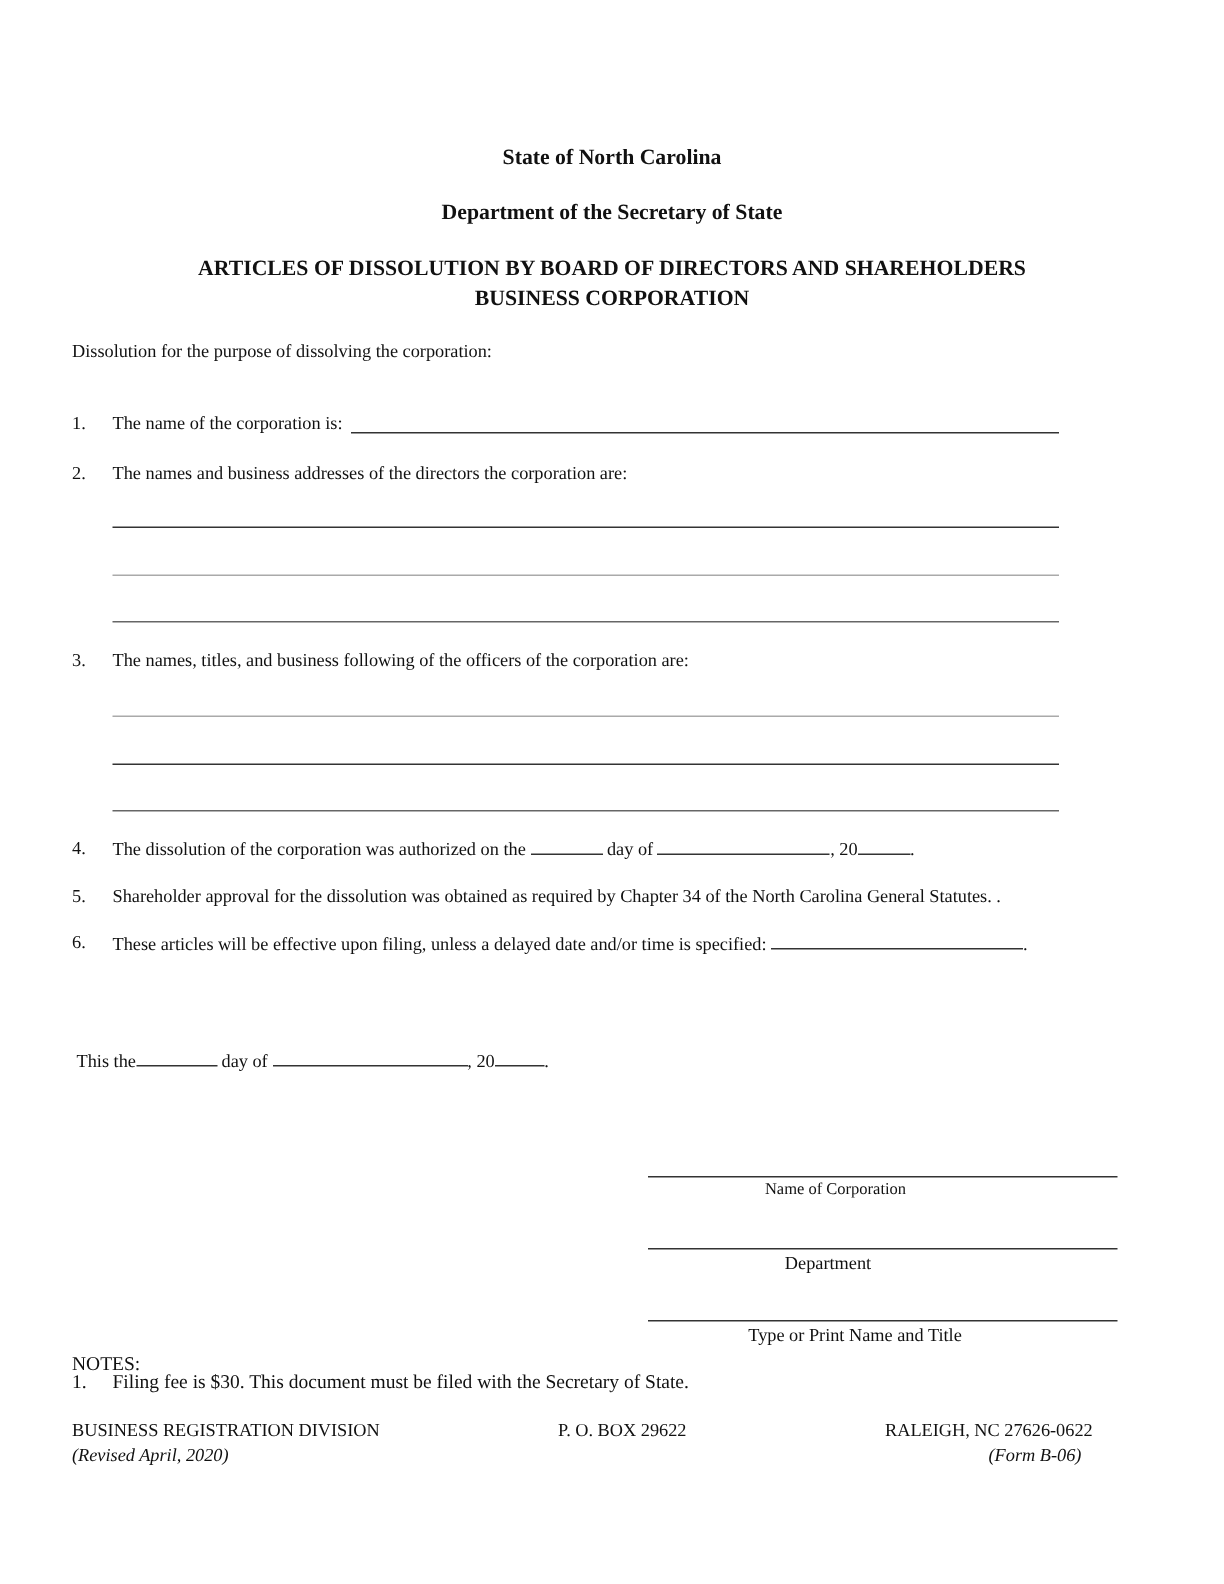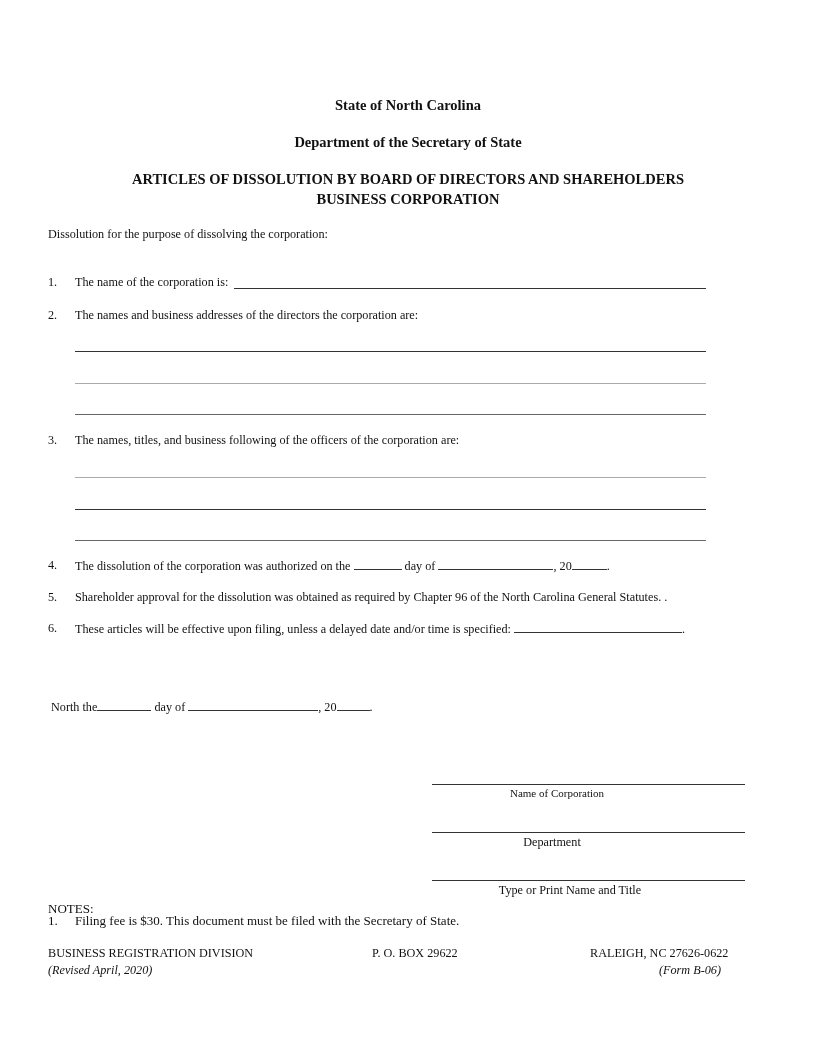--- a/index.html
+++ b/index.html
@@ -51,30 +51,30 @@
 
 <div class="num" style="top:558px;">4.</div>
 <div class="txt" style="top:558px;">
   <span>The dissolution of the corporation was  authorized on the</span>
   <span class="blank" style="width:48px;"></span>
   <span>day of</span>
   <span class="blank" style="width:115px;"></span><span>, 20</span><span class="blank" style="width:35px;"></span><span>.</span>
 </div>
 
 <div class="num" style="top:590px;">5.</div>
-<div class="txt" style="top:590px;">Shareholder approval for the dissolution was obtained as required by Chapter 96 of the North Carolina General Statutes. .</div>
+<div class="txt" style="top:590px;">Shareholder approval for the dissolution was obtained as required by Chapter 34 of the North Carolina General Statutes. .</div>
 
 <div class="num" style="top:621px;">6.</div>
 <div class="txt" style="top:621px;">
   <span>These articles will be effective upon filing, unless a delayed date and/or time is specified:</span>
   <span class="blank" style="width:168px;"></span><span>.</span>
 </div>
 
 <div class="txt" style="top:699px; left:51px;">
-  <span>North the</span><span class="blank" style="width:54px;"></span>
+  <span>This the</span><span class="blank" style="width:54px;"></span>
   <span>day of</span>
   <span class="blank" style="width:130px;"></span><span>, 20</span><span class="blank" style="width:33px;"></span><span>.</span>
 </div>
 
 <div class="line" style="top:784px; left:432px; width:313px;"></div>
 <div class="abs" style="top:787px; left:432px; width:250px; text-align:center; font-size:11px;">Name of Corporation</div>
 
 <div class="line" style="top:832px; left:432px; width:313px;"></div>
 <div class="abs" style="top:835px; left:432px; width:240px; text-align:center; font-size:12.2px;">Department</div>
 

